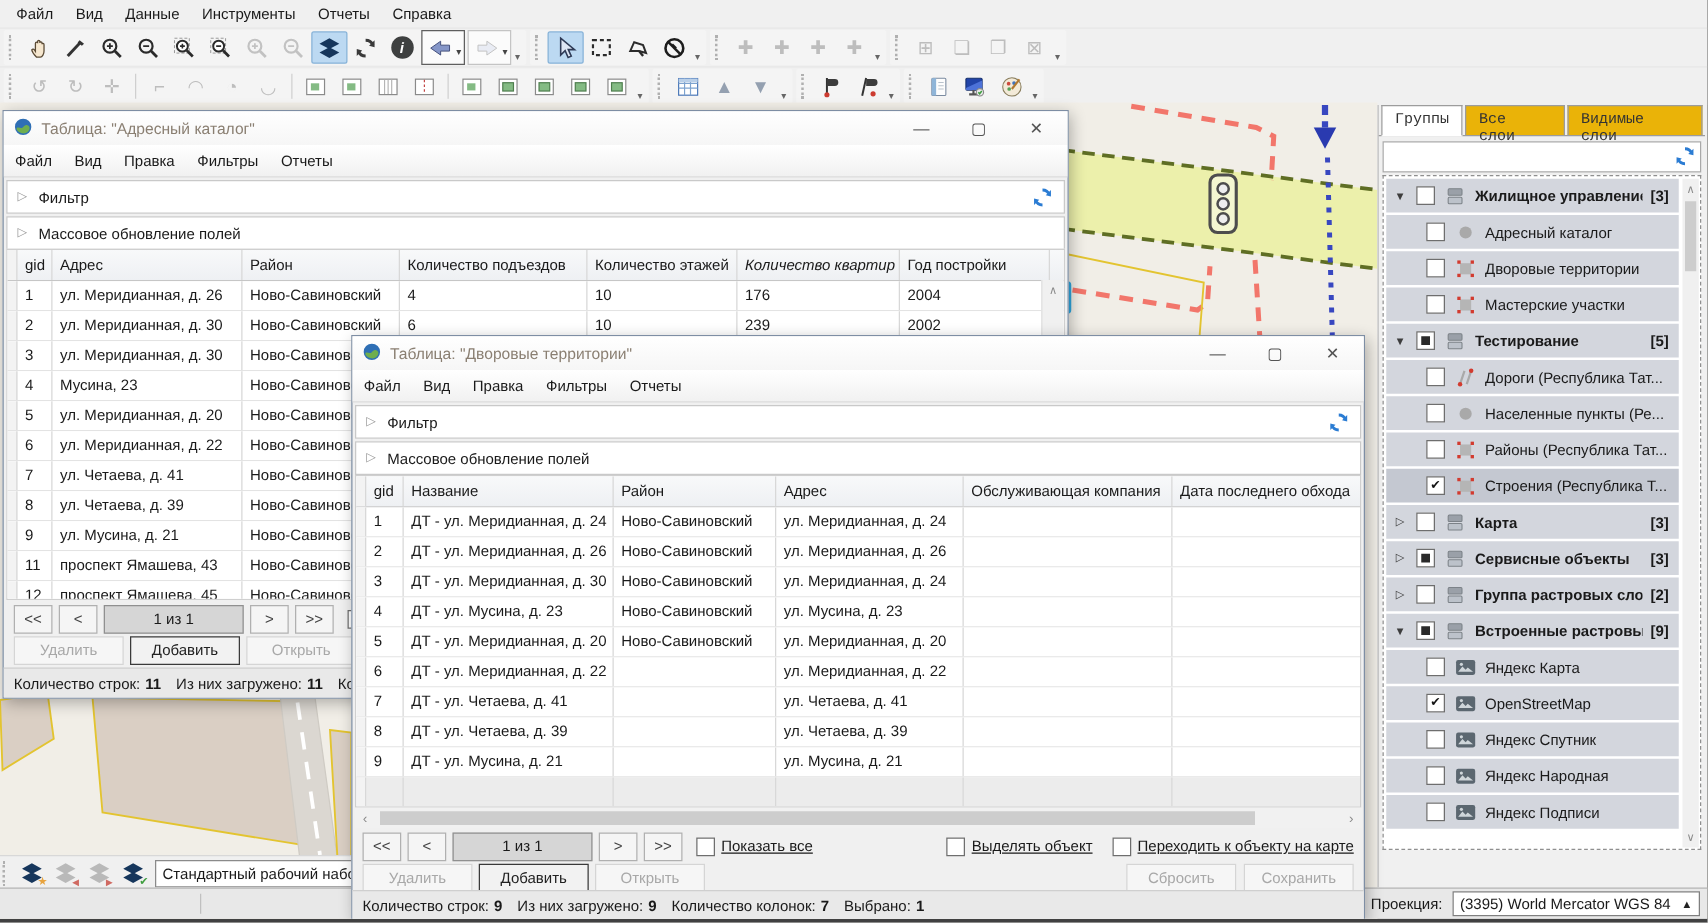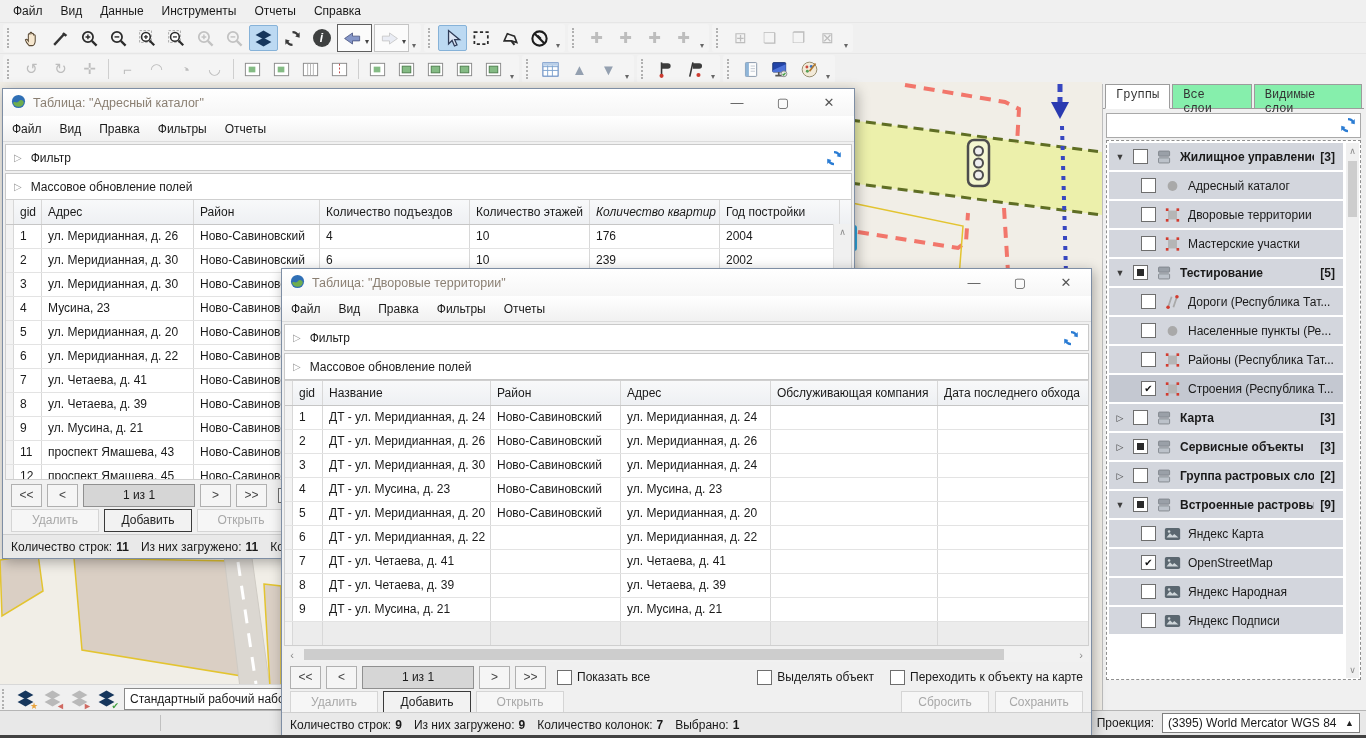--- a/index.html
+++ b/index.html
@@ -56,37 +56,37 @@
   .vs-thumb{position:absolute;left:2px;right:2px;top:48%;bottom:2px;background:#cdcdcd;}
   .hscroll{position:absolute;left:2px;right:2px;height:15px;background:#f1f1f1;display:flex;align-items:center;}
   #win2 .hscroll{bottom:74px;}
   .hs-arr{width:16px;text-align:center;color:#8a8a8a;font-size:11px;}
   .hs-thumb{height:11px;background:#cdcdcd;width:700px;margin-left:4px;}
   
   .pager{position:absolute;left:2px;right:2px;height:26px;display:flex;align-items:center;gap:5px;padding:0 6px;box-sizing:border-box;}
   #win1 .pager{bottom:50px;} #win2 .pager{bottom:46px;}
   .pgbtn{min-width:29px;height:21px;border:1px solid #b0b0b0;background:#f5f5f5;display:flex;align-items:center;justify-content:center;color:#444;}
   .pgdisplay{width:110px;height:21px;background:#d6d6d6;border:1px solid #909090;text-align:center;line-height:21px;}
-  .cbwrap{display:flex;align-items:center;gap:5px;margin-left:6px;white-space:nowrap;}
+  .cbwrap{display:flex;align-items:center;gap:5px;margin-left:6px;white-space:nowrap;text-decoration:underline;}
   .cb{width:13px;height:13px;background:#fff;border:1px solid #6e6e6e;display:inline-flex;align-items:center;justify-content:center;flex:none;}
   .cb.on::after{content:"✔";font-size:10px;color:#111;}
   .cb.partial::after{content:"";width:7px;height:7px;background:#2a2a2a;}
   .pager-right{margin-left:auto;display:flex;gap:10px;}
   .btnrow{position:absolute;left:2px;right:2px;height:24px;display:flex;gap:5px;padding:0 6px;box-sizing:border-box;align-items:center;}
   #win1 .btnrow{bottom:26px;} #win2 .btnrow{bottom:22px;}
   .btn{height:21px;min-width:86px;border:1px solid #ababab;background:#f2f2f2;font-size:12px;display:flex;align-items:center;justify-content:center;color:#222;}
   .btn.primary{border-color:#3a3a3a;}
   .btn.disabled{color:#a8a8a8;border-color:#d5d5d5;background:#f6f6f6;}
   .btnrow .right{margin-left:auto;display:flex;gap:6px;}
   .wstatus{position:absolute;left:0;right:0;bottom:0;height:23px;background:#e9e9e9;border-top:1px solid #cfcfcf;display:flex;align-items:center;gap:12px;padding:0 8px;}
   .seg{white-space:nowrap;} .seg b{margin-left:4px;}
   
   #panel{position:absolute;left:1102px;top:84px;width:262px;height:626px;background:#f0f0f0;border-left:1px solid #bdbdbd;z-index:2;box-sizing:border-box;}
   .ptabs{display:flex;height:24px;padding-left:2px;border-bottom:1px solid #9c9c9c;font-family:Liberation Mono, monospace;}
-  .ptab{padding:3px 10px 2px;border:1px solid #9c9c9c;border-bottom:none;background:#86efac;margin-right:2px;color:#333;}
+  .ptab{padding:3px 10px 2px;border:1px solid #9c9c9c;border-bottom:none;background:#eab308;margin-right:2px;color:#333;}
   .ptab.active{background:#fff;border-bottom:1px solid #fff;margin-bottom:-1px;}
   .pfilter{height:23px;margin:4px 3px 2px;background:#fff;border:1px solid #a9a9a9;position:relative;}
   .pfilter .refresh{position:absolute;right:3px;top:2px;}
   .ptree{position:relative;margin:2px 3px;height:540px;border:1px dashed #8f8f8f;background:#fff;overflow:hidden;padding-top:2px;box-sizing:border-box;}
   .trow{height:27px;margin:0 17px 2px 2px;background:#d3d6dd;display:flex;align-items:center;gap:6px;padding:0 4px;}
   .trow.selected{background:#c4c8d1;}
   .trow .texp{width:14px;text-align:center;color:#3d3d3d;font-size:9px;flex:none;}
   .trow.lvl1{padding-left:32px;}
   .trow .ticon{width:20px;height:18px;flex:none;display:flex;align-items:center;justify-content:center;}
   .trow .ticon svg{width:17px;height:16px;}
@@ -977,20 +977,31 @@
         </div>
         <div class="trow lvl1">
           <span class="cb"></span>
           <span class="ticon">
             <svg viewBox="0 0 20 16">
               <rect x="1" y="1" width="18" height="14" rx="2" fill="#5b6770"></rect>
               <path d="M3 12l4-5 3 3 2-2 5 4z" fill="#cfd6da"></path>
               <circle cx="6" cy="5" r="1.5" fill="#cfd6da"></circle>
             </svg>
           </span>
+          <span class="tlabel">Яндекс Спутник</span>
+        </div>
+        <div class="trow lvl1">
+          <span class="cb"></span>
+          <span class="ticon">
+            <svg viewBox="0 0 20 16">
+              <rect x="1" y="1" width="18" height="14" rx="2" fill="#5b6770"></rect>
+              <path d="M3 12l4-5 3 3 2-2 5 4z" fill="#cfd6da"></path>
+              <circle cx="6" cy="5" r="1.5" fill="#cfd6da"></circle>
+            </svg>
+          </span>
           <span class="tlabel">Яндекс Народная</span>
         </div>
         <div class="trow lvl1">
           <span class="cb"></span>
           <span class="ticon">
             <svg viewBox="0 0 20 16">
               <rect x="1" y="1" width="18" height="14" rx="2" fill="#5b6770"></rect>
               <path d="M3 12l4-5 3 3 2-2 5 4z" fill="#cfd6da"></path>
               <circle cx="6" cy="5" r="1.5" fill="#cfd6da"></circle>
             </svg>

